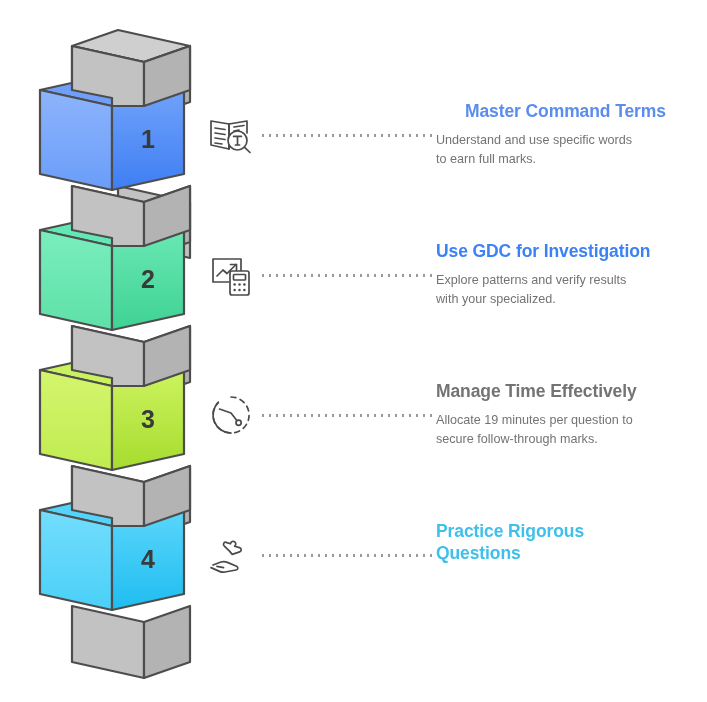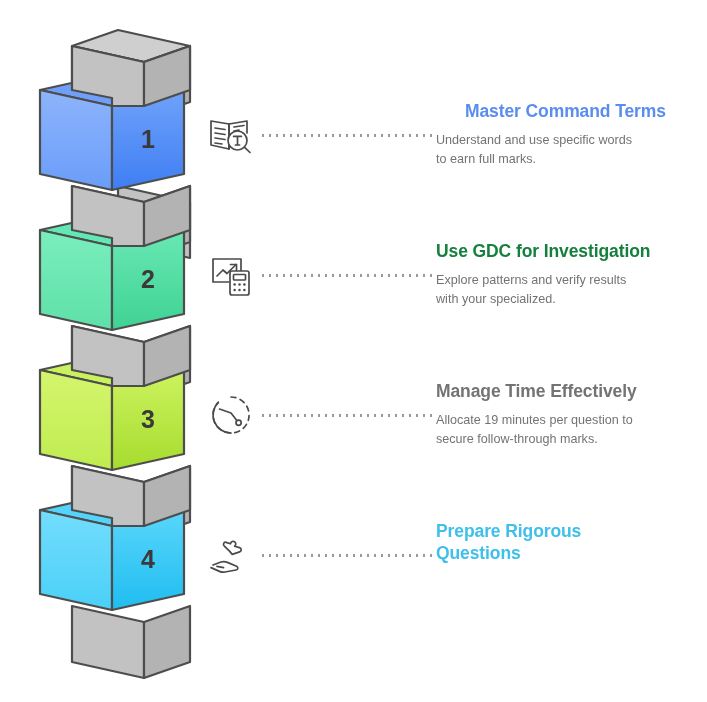--- a/index.html
+++ b/index.html
@@ -236,21 +236,21 @@
         <circle cx="39.4" cy="35.6" r="1.25" fill="#4a4a4a" stroke="none"></circle>
         <circle cx="29.6" cy="41" r="1.25" fill="#4a4a4a" stroke="none"></circle>
         <circle cx="34.5" cy="41" r="1.25" fill="#4a4a4a" stroke="none"></circle>
         <circle cx="39.4" cy="41" r="1.25" fill="#4a4a4a" stroke="none"></circle>
       </svg>
     </div>
     <div class="dot-line">
       <div class="dots"></div>
     </div>
     <div class="step-text">
-      <p class="step-title" style="color:#15803d;">Use GDC for Investigation</p>
+      <p class="step-title" style="color:#3b82f6;">Use GDC for Investigation</p>
       <p class="step-desc">Explore patterns and verify results with your specialized.</p>
     </div>
   </div>
 
   <div class="step-row" style="top:380px;">
     <div class="step-icon">
       <svg width="52" height="52" viewBox="0 0 52 52" fill="none" stroke="#4a4a4a" stroke-width="1.7" stroke-linecap="round" stroke-linejoin="round">
         <path d="M26 8 A18 18 0 1 1 13.3 13.3" stroke-dasharray="5 4.5"></path>
         <path d="M13.3 13.3 A18 18 0 0 0 26 44"></path>
         <path d="M14.5 20 L26 24 L33 33"></path>
@@ -274,17 +274,17 @@
                  L33 29.2 C35 30.3 34.5 33 32.3 33.3 L24.5 34.2 Z" transform="translate(1,-9) rotate(-12 26 26)"></path>
         <path d="M8 36 L16 33 C18.5 32.2 20.5 32.5 22.5 33.4 L31.5 37.2
                  C33.5 38 33.2 40.6 31 41 L20 43 C18 43.4 16.3 43.2 14.5 42.4 L6 38.6"></path>
         <path d="M12 37.4 L18.5 38.6"></path>
       </svg>
     </div>
     <div class="dot-line">
       <div class="dots"></div>
     </div>
     <div class="step-text">
-      <p class="step-title" style="color:#3ec0ea;max-width:175px;">Prepare Rigorous Questions</p>
+      <p class="step-title" style="color:#3ec0ea;max-width:175px;">Practice Rigorous Questions</p>
     </div>
   </div>
 
 </div>
 
 </body></html>

